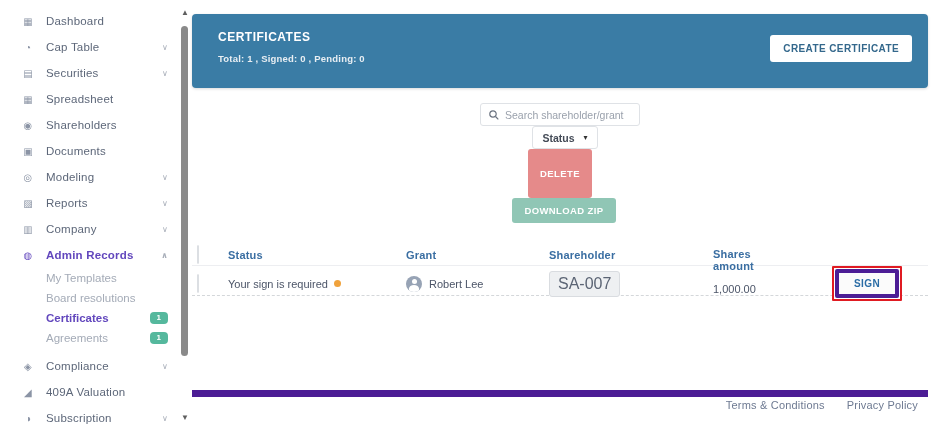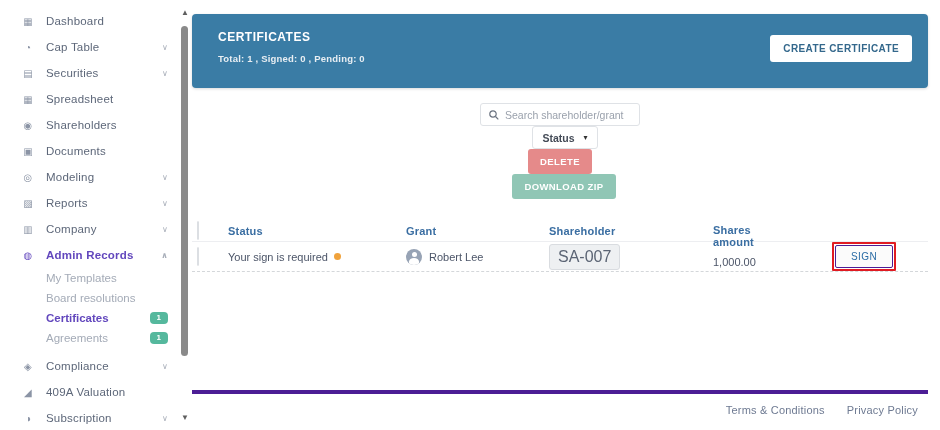--- a/index.html
+++ b/index.html
@@ -48,21 +48,21 @@
   .search-box svg { flex:0 0 10px; margin-right:6px; }
   .search-box input { border:none; outline:none; width:100%; font-size:10.5px; color:#555;
     font-family:inherit; background:transparent; }
   .search-box input::placeholder { color:#9aa1ac; }
   .status-dd { margin-left:10px; height:23px; border:1px solid #dfe2e6; border-radius:3px;
     background:#fff; display:flex; align-items:center; padding:0 9px; font-size:10.5px;
     color:#444b57; font-weight:bold; cursor:pointer; }
   .status-dd .caret { margin-left:9px; font-size:8px; color:#333; }
   .toolbar .spacer { flex:1; }
   .btn-delete { background:#e58a8a; color:#fff; border:none; border-radius:3px;
-    font-size:9.5px; font-weight:bold; letter-spacing:.4px; padding:7px 12px; cursor:pointer; font-family:inherit; }
+    font-size:9.5px; font-weight:bold; letter-spacing:.4px; padding:19px 12px; cursor:pointer; font-family:inherit; }
   .btn-zip { background:#90c6b5; color:#fff; border:none; border-radius:3px; margin-left:8px;
     font-size:9.5px; font-weight:bold; letter-spacing:.4px; padding:7px 12px; cursor:pointer; font-family:inherit; }
 
   .grid-row { display:grid; grid-template-columns:36px 178px 143px 164px 1fr 96px; align-items:center; }
   .thead { margin-top:15px; height:28px; border-bottom:1px solid #edeef1; }
   .th { font-size:11px; font-weight:bold; color:#3a6ea2; letter-spacing:.2px; }
   .th.shares, .td.shares { text-align:left; padding-right:50px;margin-top:10px; }
   .trow { height:30px; border-bottom:1px dashed #d4d7da; }
   .td { font-size:11px; color:#4c5568; }
   .checkbox { width:13px; height:13px; border:1px solid #dcdfe3; border-radius:3px;
@@ -72,27 +72,27 @@
   .sh-cell { display:flex; align-items:center; }
   .avatar { width:16px; height:16px; border-radius:50%; background:#97a3b5; margin-right:7px;
     position:relative; overflow:hidden; flex:0 0 16px; }
   .avatar::before { content:""; position:absolute; left:5.5px; top:3px; width:5px; height:5px;
     border-radius:50%; background:#fff; }
   .avatar::after { content:""; position:absolute; left:3px; top:9px; width:10px; height:7px;
     border-radius:50% 50% 0 0; background:#fff; }
   .chip { display:inline-block; background:#eef0f2; border:1px solid #d9dce0; border-radius:3px;
     font-size:16px; color:#5b6474; padding:3px 8px; }
   .sign-wrap { display:inline-block; border:2px solid #e01b22; padding:1px; border-radius:1px; }
-  .btn-sign { background:#fbfbfb; border:1px solid #4c1d95; border-radius:2px; color:#2a6ca5;
-    font-size:10px; font-weight:normal; letter-spacing:.4px; padding:5px 15px; cursor:pointer; font-family:inherit; }
+  .btn-sign { background:#fbfbfb; border:4px solid #4c1d95; border-radius:2px; color:#2a6ca5;
+    font-size:10px; font-weight:bold; letter-spacing:.4px; padding:5px 15px; cursor:pointer; font-family:inherit; }
 
   .pager { margin-top:22px; font-size:10.5px; color:#7c8390; }
 
-  .footer { position:absolute; left:0; right:0; top:390px; border-top:4px solid #4c1d95;
-    padding-top:10px; display:flex; justify-content:flex-end; gap:22px; padding-right:10px; }
+  .footer { position:absolute; left:0; right:0; top:390px; border-top:7px solid #4c1d95;
+    padding-top:2px; display:flex; justify-content:flex-end; gap:22px; padding-right:10px; }
   .footer a { font-size:11px; color:#6e7a92; text-decoration:none; letter-spacing:.2px; cursor:pointer; }
 </style>
 </head>
 <body>
 
 <div class="app">
 
   <nav class="sidebar">
     <div class="side-item">
       <span class="s-icon">▦</span>

